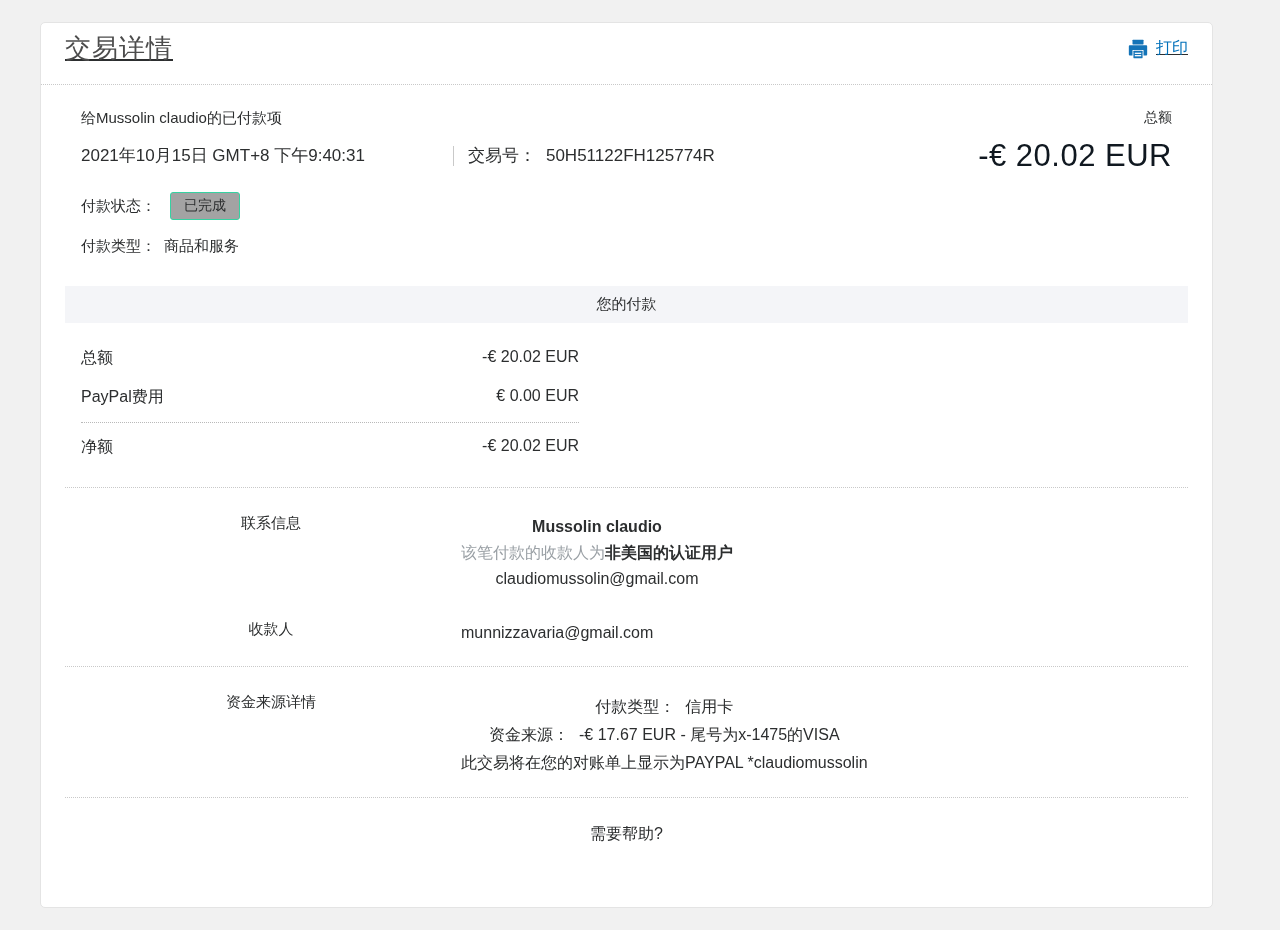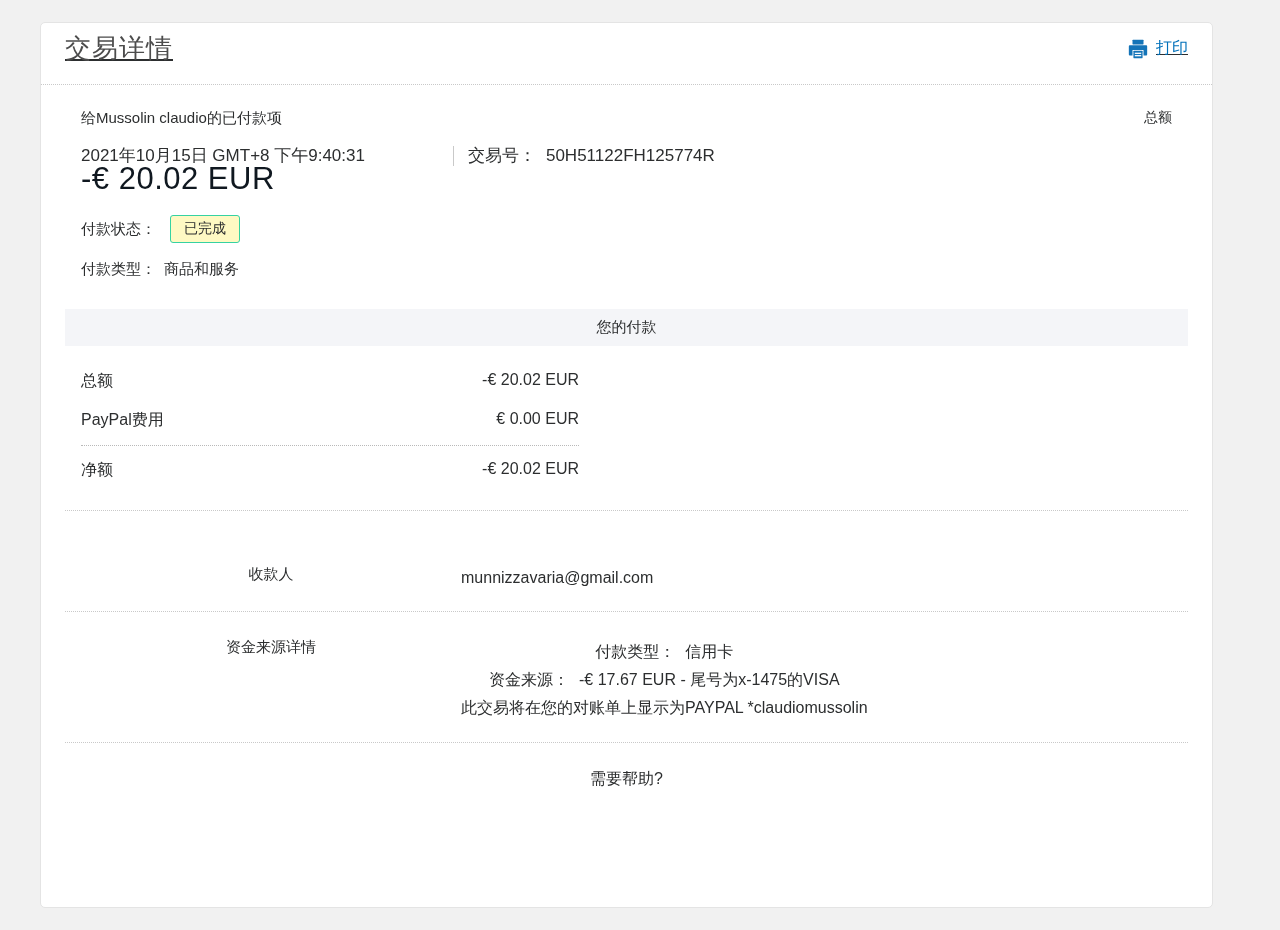--- a/index.html
+++ b/index.html
@@ -51,21 +51,20 @@
     justify-content: space-between;
     align-items: flex-start;
     font-size: 15px;
   }
   .total-label { font-size: 14px; color: #2c2e2f; }
   .summary-row-2 {
     display: flex;
     justify-content: space-between;
     align-items: flex-start;
     margin-top: 16px;
-    flex-direction: column;
   }
   .date-txn {
     display: flex;
     align-items: center;
     font-size: 17px;
     color: #2c2e2f;
   }
   .v-divider {
     display: inline-block;
     width: 1px; height: 20px;
@@ -86,21 +85,21 @@
     font-size: 15px;
     gap: 14px;
   }
   .status-badge {
     display: inline-block;
     border: 1px solid #36d2a2;
     border-radius: 3px;
     padding: 4px 13px;
     font-size: 14px;
     color: #2c2e2f;
-    background: #fef9c3;
+    background: #a3a3a3;
   }
   .type-row {
     display: flex;
     align-items: center;
     margin-top: 17px;
     font-size: 15px;
     gap: 8px;
   }
 
   
@@ -209,20 +208,30 @@
         <div class="amount-row">
           <span>净额</span>
           <span>-€ 20.02 EUR</span>
         </div>
       </div>
     </div>
 
     <div class="dotted-divider"></div>
 
     <div class="section-pad">
+      <div class="info-row">
+        <div class="info-label">联系信息</div>
+        <div class="info-value">
+          <div class="name-line">Mussolin claudio</div>
+          <div>
+            <span class="muted">该笔付款的收款人为</span><span class="bold-dark">非美国的认证用户</span>
+          </div>
+          <div>claudiomussolin@gmail.com</div>
+        </div>
+      </div>
       <div class="spacer-28"></div>
       <div class="info-row">
         <div class="info-label">收款人</div>
         <div class="info-value">munnizzavaria@gmail.com</div>
       </div>
     </div>
 
     <div class="dotted-divider"></div>
 
     <div class="section-pad">

